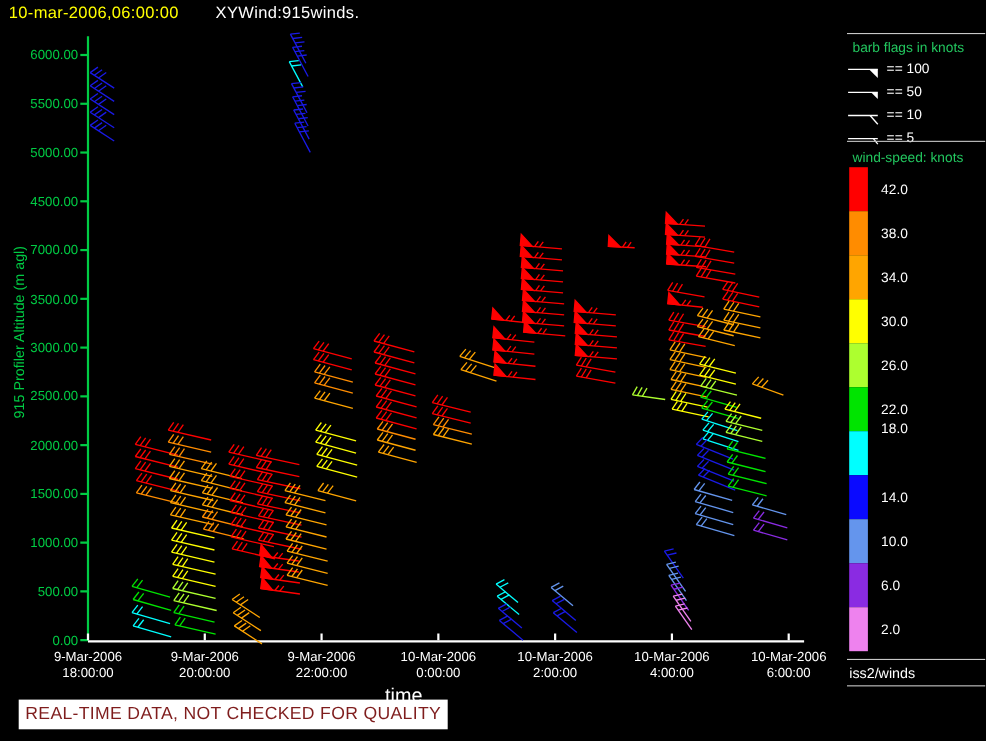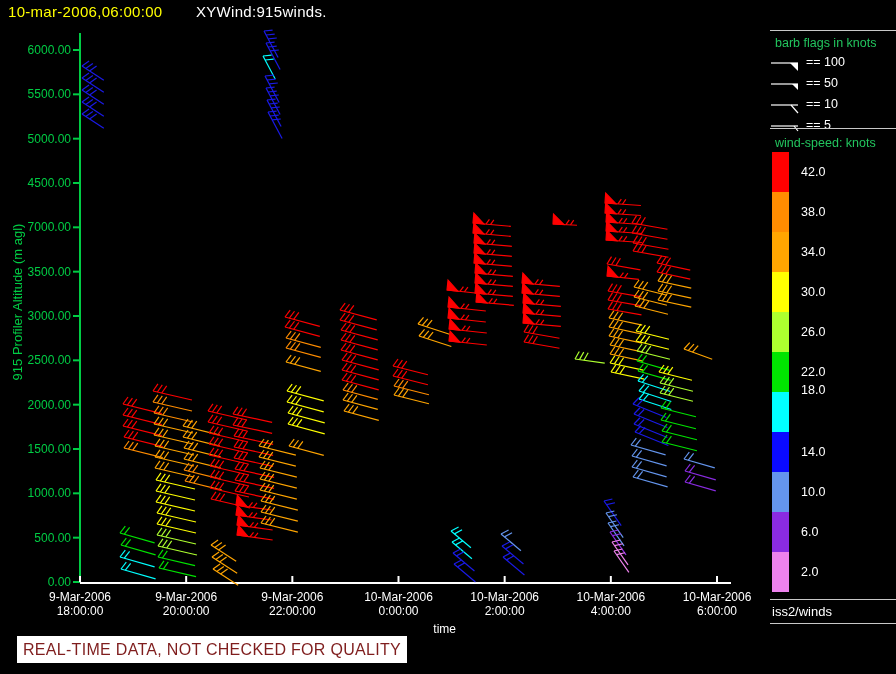--- a/index.html
+++ b/index.html
@@ -5,21 +5,21 @@
   html,body{margin:0;padding:0;background:#000;}
   #app{position:relative;width:896px;height:674px;background:#000;overflow:hidden;
        font-family:"Liberation Sans","DejaVu Sans",sans-serif;}
   .title-date{position:absolute;left:8px;top:3px;font-size:15px;letter-spacing:.3px;color:var(--c-yellow,#ff0);}
   .title-plot{position:absolute;left:196px;top:3px;font-size:15px;letter-spacing:.3px;color:#fff;}
   #plot-svg{position:absolute;left:0;top:0;}
   .ylab{position:absolute;width:60px;text-align:right;font-size:12px;color:var(--c-green,#0c4);}
   .xlab{position:absolute;width:110px;text-align:center;font-size:12px;line-height:14px;color:#fff;}
   .ytitle{position:absolute;left:17px;top:302px;transform:translate(-50%,-50%) rotate(-90deg);
           white-space:nowrap;font-size:13px;color:var(--c-green,#0c4);}
-  .xtitle{position:absolute;left:350px;top:622px;width:106px;text-align:right;font-size:12px;color:#fff;}
+  .xtitle{position:absolute;left:350px;top:622px;width:106px;text-align:left;font-size:18px;color:#fff;}
   .sep{position:absolute;left:770px;width:126px;height:1px;background:#c8c8c8;}
   .panel-title{position:absolute;left:775px;font-size:12.5px;color:#22c55e;white-space:nowrap;}
   .legend-label{position:absolute;left:806px;font-size:12.5px;color:#fff;}
   .legend-glyph{position:absolute;left:770px;}
   .swatch{position:absolute;left:772px;width:17px;}
   .swlabel{position:absolute;left:801px;font-size:12.5px;color:#fff;}
   .panel-footer{position:absolute;left:772px;top:604px;font-size:13px;color:#fff;}
   .status{position:absolute;left:17px;top:636px;background:#fff;color:#7f1d1d;
           font-size:16px;padding:5px 6px 4px 6px;letter-spacing:.3px;white-space:nowrap;}
 </style>

